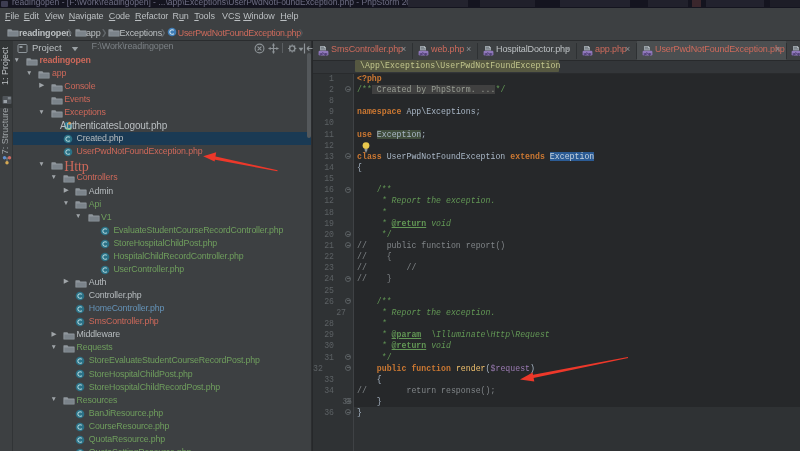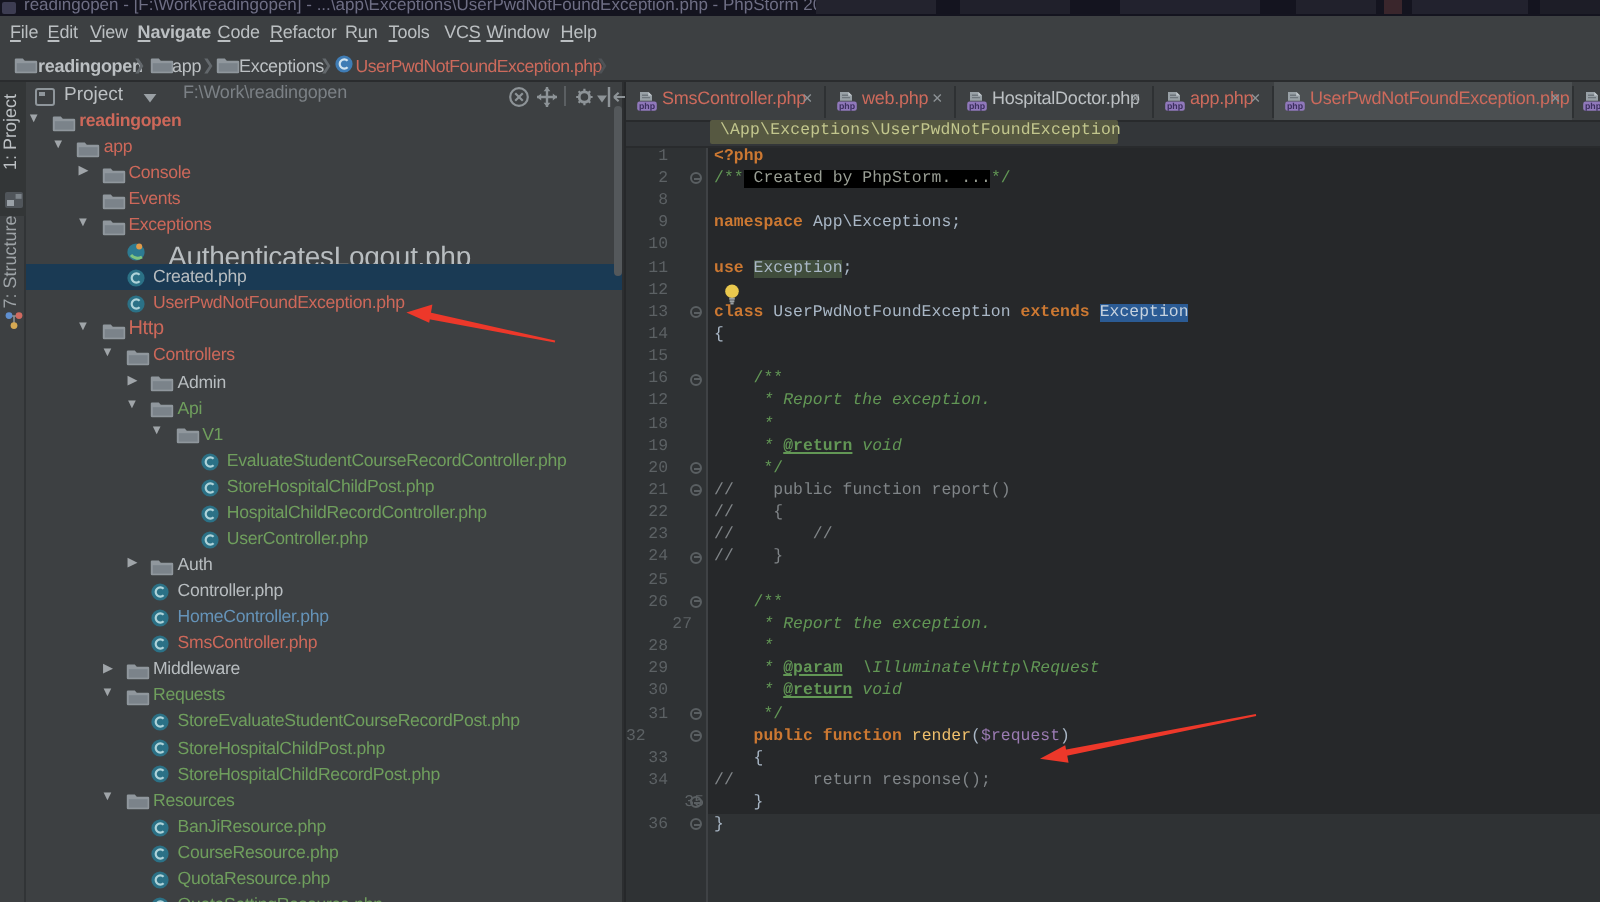--- a/index.html
+++ b/index.html
@@ -19,21 +19,21 @@
     <div class="abs" style="left:560px;top:0;width:70px;height:7px;background:#22222e;"></div>
     <div class="abs" style="left:648px;top:0;width:40px;height:7px;background:#21212c;"></div>
     <div class="abs" style="left:692px;top:0;width:9px;height:7px;background:#3a262c;"></div>
     <div class="abs" style="left:706px;top:0;width:58px;height:7px;background:#22222e;"></div>
     <div class="abs" style="left:770px;top:0;width:30px;height:7px;background:#1d1d27;"></div>
   </div>
 <div class="abs" style="left:0;top:8px;width:800px;height:16px;background:#3d4042;"></div>
 <div class="abs" style="left:5px;top:10.5px;color:#bbbfc2;font-size:9px;letter-spacing:-0.1px;"><u>F</u>ile</div>
 <div class="abs" style="left:23.8px;top:10.5px;color:#bbbfc2;font-size:9px;letter-spacing:-0.1px;"><u>E</u>dit</div>
 <div class="abs" style="left:45px;top:10.5px;color:#bbbfc2;font-size:9px;letter-spacing:-0.1px;"><u>V</u>iew</div>
-<div class="abs" style="left:68.8px;top:10.5px;color:#bbbfc2;font-size:9px;letter-spacing:-0.1px;font-weight:bold;"><u>N</u>avigate</div>
+<div class="abs" style="left:68.8px;top:10.5px;color:#bbbfc2;font-size:9px;letter-spacing:-0.1px;"><u>N</u>avigate</div>
 <div class="abs" style="left:108.8px;top:10.5px;color:#bbbfc2;font-size:9px;letter-spacing:-0.1px;"><u>C</u>ode</div>
 <div class="abs" style="left:135px;top:10.5px;color:#bbbfc2;font-size:9px;letter-spacing:-0.1px;"><u>R</u>efactor</div>
 <div class="abs" style="left:172.5px;top:10.5px;color:#bbbfc2;font-size:9px;letter-spacing:-0.1px;">R<u>u</u>n</div>
 <div class="abs" style="left:194.3px;top:10.5px;color:#bbbfc2;font-size:9px;letter-spacing:-0.1px;"><u>T</u>ools</div>
 <div class="abs" style="left:222.1px;top:10.5px;color:#bbbfc2;font-size:9px;letter-spacing:-0.1px;">VC<u>S</u></div>
 <div class="abs" style="left:243.2px;top:10.5px;color:#bbbfc2;font-size:9px;letter-spacing:-0.1px;"><u>W</u>indow</div>
 <div class="abs" style="left:280.3px;top:10.5px;color:#bbbfc2;font-size:9px;letter-spacing:-0.1px;"><u>H</u>elp</div>
 <div class="abs" style="left:0;top:24px;width:800px;height:17px;background:#3d4042;border-bottom:1px solid #2a2c2e;"></div>
 <svg class="abs" style="left:7px;top:27px;" width="12" height="10" viewBox="0 0 12 10">
     <path d="M1 2.2 h3.4 l1 1.2 H11 a.6.6 0 0 1 .6.6 V9 a.6.6 0 0 1 -.6.6 H1 A.6.6 0 0 1 .4 9 V2.8 A.6.6 0 0 1 1 2.2 Z" fill="#90979d"></path>
@@ -132,38 +132,38 @@
 <svg class="abs" style="left:50.7px;top:107.8px;" width="12" height="10" viewBox="0 0 12 10">
     <path d="M1 2.2 h3.4 l1 1.2 H11 a.6.6 0 0 1 .6.6 V9 a.6.6 0 0 1 -.6.6 H1 A.6.6 0 0 1 .4 9 V2.8 A.6.6 0 0 1 1 2.2 Z" fill="#90979d"></path>
     <rect x="1.4" y="4.6" width="9.4" height="4.2" fill="#7b838a"></rect>
   </svg>
 <div class="abs" style="left:64.2px;top:107.1px;color:#cd685a;font-size:8.8px;font-weight:normal;letter-spacing:-0.15px;white-space:nowrap;">Exceptions</div>
 <svg class="abs" style="left:63.0px;top:121.0px;" width="10" height="10" viewBox="0 0 10 10">
     <circle cx="5" cy="5" r="4.3" fill="#2d7a91"></circle>
     <path d="M2.5 6.5 A4.3 4.3 0 0 0 8 7.5" fill="none" stroke="#7fc47f" stroke-width="1.5"></path>
     <circle cx="6.6" cy="2.2" r="1.5" fill="#e09a4a"></circle>
   </svg>
-<div class="abs" style="left:84px;top:120.1px;color:#b8bdc0;font-size:14px;font-weight:normal;letter-spacing:-0.15px;white-space:nowrap;">AuthenticatesLogout.php</div>
+<div class="abs" style="left:60px;top:120.1px;color:#b8bdc0;font-size:10px;font-weight:normal;letter-spacing:-0.15px;white-space:nowrap;">AuthenticatesLogout.php</div>
 <div class="abs" style="left:13px;top:132.2px;width:298px;height:13.1px;background:#1a3a54;"></div>
 <svg class="abs" style="left:63.0px;top:134.1px;" width="10" height="10" viewBox="0 0 10 10">
     <circle cx="5" cy="5" r="4.3" fill="#2b7186"></circle>
     <path d="M6.8 3.4 A2.3 2.3 0 1 0 6.8 6.6" fill="none" stroke="#aed3d9" stroke-width="1.1"></path>
   </svg>
 <div class="abs" style="left:76.5px;top:133.2px;color:#b8bdc0;font-size:8.8px;font-weight:normal;letter-spacing:-0.15px;white-space:nowrap;">Created.php</div>
 <svg class="abs" style="left:63.0px;top:147.2px;" width="10" height="10" viewBox="0 0 10 10">
     <circle cx="5" cy="5" r="4.3" fill="#2b7186"></circle>
     <path d="M6.8 3.4 A2.3 2.3 0 1 0 6.8 6.6" fill="none" stroke="#aed3d9" stroke-width="1.1"></path>
   </svg>
 <div class="abs" style="left:76.5px;top:146.3px;color:#cd685a;font-size:8.8px;font-weight:normal;letter-spacing:-0.15px;white-space:nowrap;">UserPwdNotFoundException.php</div>
 <div class="abs" style="left:38.2px;top:160.1px;color:#a0a5a9;font-size:6.5px;">▼</div>
 <svg class="abs" style="left:50.7px;top:160.1px;" width="12" height="10" viewBox="0 0 12 10">
     <path d="M1 2.2 h3.4 l1 1.2 H11 a.6.6 0 0 1 .6.6 V9 a.6.6 0 0 1 -.6.6 H1 A.6.6 0 0 1 .4 9 V2.8 A.6.6 0 0 1 1 2.2 Z" fill="#90979d"></path>
     <rect x="1.4" y="4.6" width="9.4" height="4.2" fill="#7b838a"></rect>
   </svg>
-<div class="abs" style="left:64.2px;top:159.4px;color:#cd685a;font-size:10px;font-weight:normal;letter-spacing:-0.15px;white-space:nowrap;">Http</div>
+<div class="abs" style="left:64.2px;top:159.4px;color:#cd685a;font-size:14px;font-weight:normal;letter-spacing:-0.15px;white-space:nowrap;font-family:Liberation Serif, serif;">Http</div>
 <div class="abs" style="left:50.5px;top:173.1px;color:#a0a5a9;font-size:6.5px;">▼</div>
 <svg class="abs" style="left:63.0px;top:173.1px;" width="12" height="10" viewBox="0 0 12 10">
     <path d="M1 2.2 h3.4 l1 1.2 H11 a.6.6 0 0 1 .6.6 V9 a.6.6 0 0 1 -.6.6 H1 A.6.6 0 0 1 .4 9 V2.8 A.6.6 0 0 1 1 2.2 Z" fill="#90979d"></path>
     <rect x="1.4" y="4.6" width="9.4" height="4.2" fill="#7b838a"></rect>
   </svg>
 <div class="abs" style="left:76.5px;top:172.4px;color:#cd685a;font-size:8.8px;font-weight:normal;letter-spacing:-0.15px;white-space:nowrap;">Controllers</div>
 <div class="abs" style="left:63.8px;top:185.8px;color:#a0a5a9;font-size:6.5px;">▶</div>
 <svg class="abs" style="left:75.3px;top:186.2px;" width="12" height="10" viewBox="0 0 12 10">
     <path d="M1 2.2 h3.4 l1 1.2 H11 a.6.6 0 0 1 .6.6 V9 a.6.6 0 0 1 -.6.6 H1 A.6.6 0 0 1 .4 9 V2.8 A.6.6 0 0 1 1 2.2 Z" fill="#90979d"></path>
     <rect x="1.4" y="4.6" width="9.4" height="4.2" fill="#7b838a"></rect>
@@ -340,21 +340,21 @@
 <div class="abs mono" style="left:360px;top:61px;color:#c2c68d;font-size:8.2px;letter-spacing:0.1px;white-space:pre;">\App\Exceptions\UserPwdNotFoundException</div>
 <div class="abs" style="left:313px;top:74px;width:41px;height:377px;background:#2f3234;"></div>
 <div class="abs" style="left:354px;top:74px;width:446px;height:332.5px;background:#26282a;"></div>
 <div class="abs" style="left:354px;top:406.5px;width:446px;height:44.5px;background:#2f3234;"></div>
 <div class="abs" style="left:353px;top:74px;width:1px;height:377px;background:#3f4245;"></div>
 <div class="row mono" style="left:313px;top:73.8px;width:21px;text-align:right;color:#5c6164;font-size:8.2px;">1</div>
 <div class="row mono" style="left:357px;top:73.8px;font-size:8.2px;letter-spacing:0.03px;"><span style="color:#cc7832;font-weight:bold;">&lt;?php</span></div>
 <div class="row mono" style="left:313px;top:84.9px;width:21px;text-align:right;color:#5c6164;font-size:8.2px;">2</div>
 <div class="abs" style="left:345px;top:86.1px;width:6px;height:6px;border:1px solid #5a5f62;border-radius:50%;"></div>
 <div class="abs" style="left:346.5px;top:88.6px;width:3px;height:1px;background:#5a5f62;"></div>
-<div class="row mono" style="left:357px;top:84.9px;font-size:8.2px;letter-spacing:0.03px;"><span style="color:#629755;">/**</span><span style="background:#000000;color:#999e94;"> Created by PhpStorm. ...</span><span style="color:#629755;">*/</span></div>
+<div class="row mono" style="left:357px;top:84.9px;font-size:8.2px;letter-spacing:0.03px;"><span style="color:#629755;">/**</span><span style="background:#404040;color:#999e94;"> Created by PhpStorm. ...</span><span style="color:#629755;">*/</span></div>
 <div class="row mono" style="left:313px;top:96.1px;width:21px;text-align:right;color:#5c6164;font-size:8.2px;">8</div>
 <div class="row mono" style="left:313px;top:107.2px;width:21px;text-align:right;color:#5c6164;font-size:8.2px;">9</div>
 <div class="row mono" style="left:357px;top:107.2px;font-size:8.2px;letter-spacing:0.03px;"><span style="color:#cc7832;font-weight:bold;">namespace</span><span style="color:#a9b7c6;"> App\Exceptions;</span></div>
 <div class="row mono" style="left:313px;top:118.4px;width:21px;text-align:right;color:#5c6164;font-size:8.2px;">10</div>
 <div class="row mono" style="left:313px;top:129.5px;width:21px;text-align:right;color:#5c6164;font-size:8.2px;">11</div>
 <div class="row mono" style="left:357px;top:129.5px;font-size:8.2px;letter-spacing:0.03px;"><span style="color:#cc7832;font-weight:bold;">use</span> <span style="background:#404d3c;color:#a9b7c6;">Exception</span><span style="color:#a9b7c6;">;</span></div>
 <div class="row mono" style="left:313px;top:140.7px;width:21px;text-align:right;color:#5c6164;font-size:8.2px;">12</div>
 <div class="row mono" style="left:313px;top:151.8px;width:21px;text-align:right;color:#5c6164;font-size:8.2px;">13</div>
 <div class="abs" style="left:345px;top:153.0px;width:6px;height:6px;border:1px solid #5a5f62;border-radius:50%;"></div>
 <div class="abs" style="left:346.5px;top:155.5px;width:3px;height:1px;background:#5a5f62;"></div>

